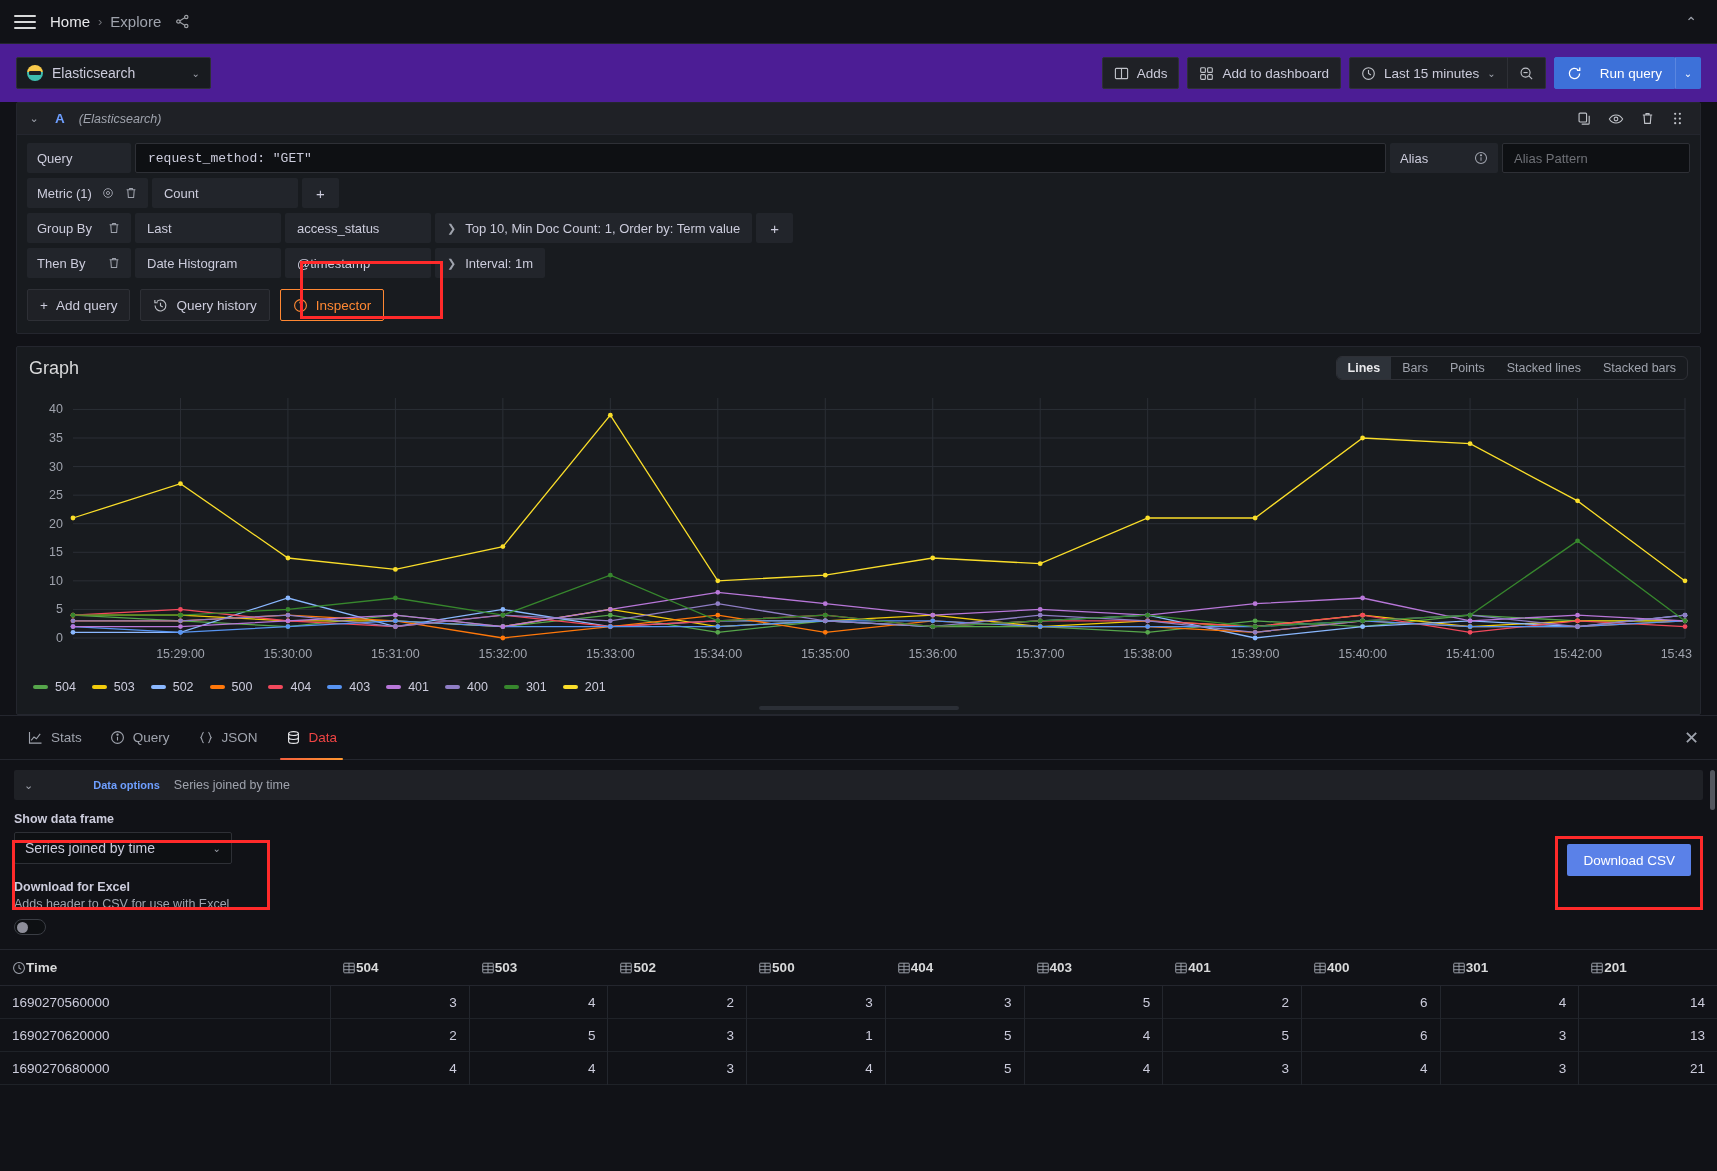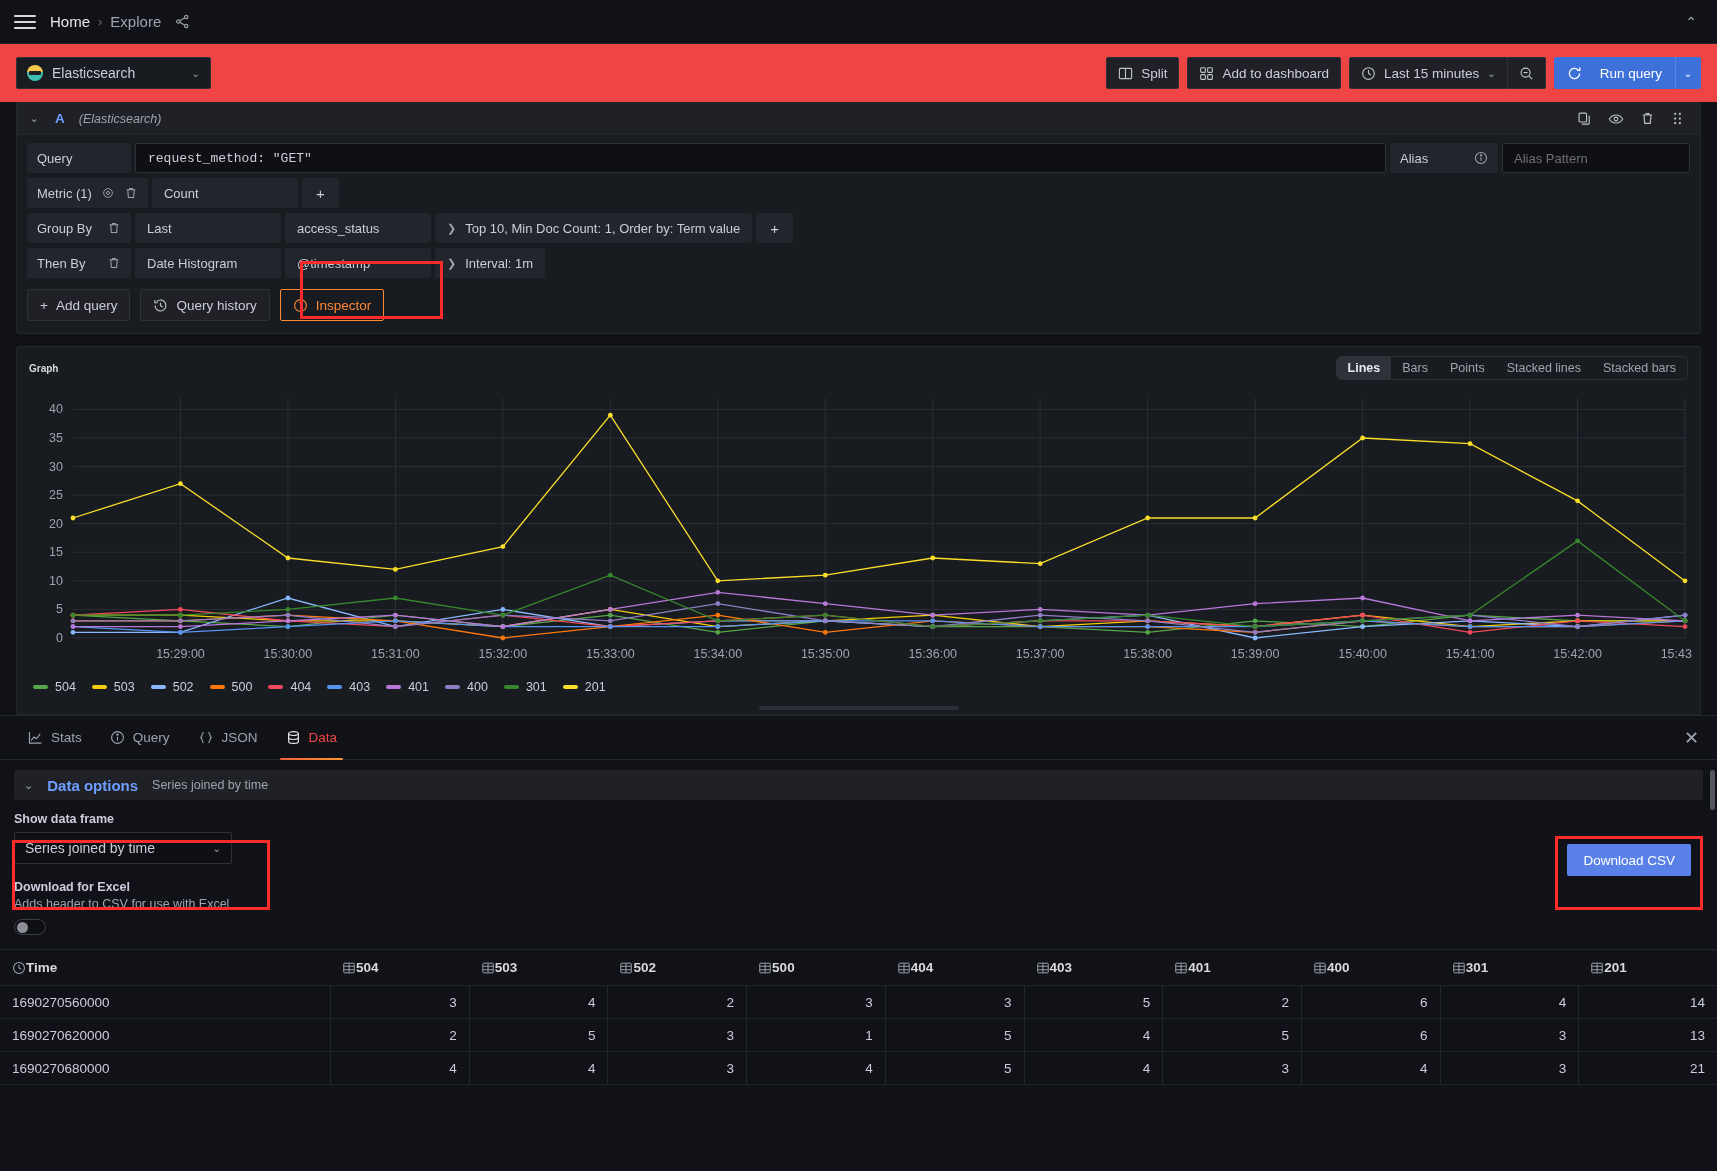--- a/index.html
+++ b/index.html
@@ -29,21 +29,21 @@
   .crumb-sep { color: #6e7076; font-size: 13px; }
   .crumb-cur { color: #9fa3ad; }
   .share-ico { margin-left: 6px; opacity: .8; display:flex; align-items:center; cursor:pointer;}
   .chev-up-right { margin-left: auto; color: #9fa3ad; font-size: 14px; cursor: pointer; padding-right: 6px;}
 
   
   .exp-toolbar {
     height: 58px; flex: 0 0 58px;
     display: flex; align-items: center;
     padding: 0 16px; gap: 8px;
-    background: #ef4444;
+    background: #4c1d95;
   }
   .ds-picker {
     display: flex; align-items: center; gap: 9px;
     background: #181b1f; border: 1px solid #2e3036;
     border-radius: 2px; height: 32px; padding: 0 10px;
     min-width: 195px; cursor: pointer;
   }
   .ds-logo {
     width: 16px; height: 16px; border-radius: 50%;
     background: linear-gradient(180deg,#f7c94b 0%,#f7c94b 45%,#3ebeb0 46%,#3ebeb0 100%);
@@ -132,21 +132,21 @@
   .foot-btn.inspector { color: #ff8833; border-color: #ff8833; background: transparent; }
   .hl-box { position: absolute; border: 3px solid #ff2a2a; pointer-events: none; }
 
   
   .graph-panel {
     margin: 2px 16px 0 16px; background: #181b1f;
     border: 1px solid #24262e; border-radius: 2px;
     position: relative;
   }
   .graph-head { display: flex; align-items: center; padding: 9px 12px 4px 12px; }
-  .graph-title { font-size: 10px; font-weight: 700; color: #d8d9da; }
+  .graph-title { font-size: 18px; font-weight: 400; color: #d8d9da; }
   .viz-toggle { margin-left: auto; display: flex; background: #181b1f; border: 1px solid #2e3036; border-radius: 6px; overflow:hidden;}
   .viz-toggle div { padding: 4px 11px; font-size: 12.5px; color: #9fa3ad; cursor: pointer; }
   .viz-toggle div.on { background: #2d3239; color: #e9e9ec; font-weight: 600; }
 
   .plot-wrap { position: relative; height: 290px; margin: 0 8px 0 8px; }
   .legend { display: flex; gap: 16px; padding: 6px 0 10px 16px; flex-wrap: wrap; }
   .leg-item { display: flex; align-items: center; gap: 7px; font-size: 12.5px; color: #ccccdc; cursor: pointer; }
   .swatch { width: 15px; height: 4px; border-radius: 2px; }
 
   .hscroll { height: 4px; background: #2b2f36; border-radius: 2px; width: 200px; margin: 2px auto 4px auto; }
@@ -156,21 +156,21 @@
   .tabs { display: flex; align-items: center; gap: 0; padding: 0 14px; border-bottom: 1px solid #24262e; height: 44px;}
   .tab { display: flex; align-items: center; gap: 8px; padding: 12px 14px; height: 44px;
          color: #9fa3ad; font-size: 13.5px; cursor: pointer; position: relative; }
   .tab.active { color: #ef4444; }
   .tab.active:after { content:""; position:absolute; left: 8px; right: 8px; bottom: 0; height: 2px;
                       background: linear-gradient(90deg,#f55f3e,#ff9830); border-radius: 2px; }
   .close-x { margin-left: auto; color: #9fa3ad; font-size: 18px; cursor: pointer; padding-right: 4px;}
 
   .opts-bar { margin: 10px 14px 0 14px; background: #1f2126; border-radius: 2px; height: 30px;
               display: flex; align-items: center; gap: 14px; padding: 0 10px; }
-  .opts-title { color: #6e9fff; font-weight: 600; font-size: 15px; }
+  .opts-title { color: #6e9fff; font-weight: 600; font-size: 11px; margin-left: 46px; }
   .opts-sub { color: #9fa3ad; font-size: 12.5px; }
   .opts-chev { color: #9fa3ad; font-size: 11px; }
 
   .opts-body { padding: 12px 14px 8px 14px; position: relative; display:flex; }
   .field-label { font-size: 12.5px; font-weight: 600; color: #ccccdc; margin-bottom: 6px; }
   .select {
     width: 218px; height: 32px; background: #0e1013; border: 1px solid #2e3036; border-radius: 2px;
     display: flex; align-items: center; padding: 0 10px; font-size: 14px; color: #ccccdc; cursor: pointer;
   }
   .select .caret { margin-left: auto; }
@@ -229,21 +229,21 @@
       <span class="ds-name">Elasticsearch</span>
       <span class="caret">⌄</span>
     </div>
     <div class="spacer"></div>
 
     <div class="tb-btn">
       <svg width="15" height="15" viewBox="0 0 16 16" fill="none" stroke="#bfc2c8" stroke-width="1.2">
         <rect x="1.5" y="2.5" width="13" height="11" rx="1"></rect>
           <line x1="8" y1="2.5" x2="8" y2="13.5"></line>
       </svg>
-      <span>Split</span>
+      <span>Adds</span>
     </div>
 
     <div class="tb-btn">
       <svg width="15" height="15" viewBox="0 0 16 16" fill="none" stroke="#bfc2c8" stroke-width="1.2">
         <rect x="1.8" y="1.8" width="5" height="5" rx="1"></rect>
           <rect x="9.2" y="1.8" width="5" height="5" rx="1"></rect>
         <rect x="1.8" y="9.2" width="5" height="5" rx="1"></rect>
           <rect x="9.2" y="9.2" width="5" height="5" rx="1"></rect>
       </svg>
       <span>Add to dashboard</span>

